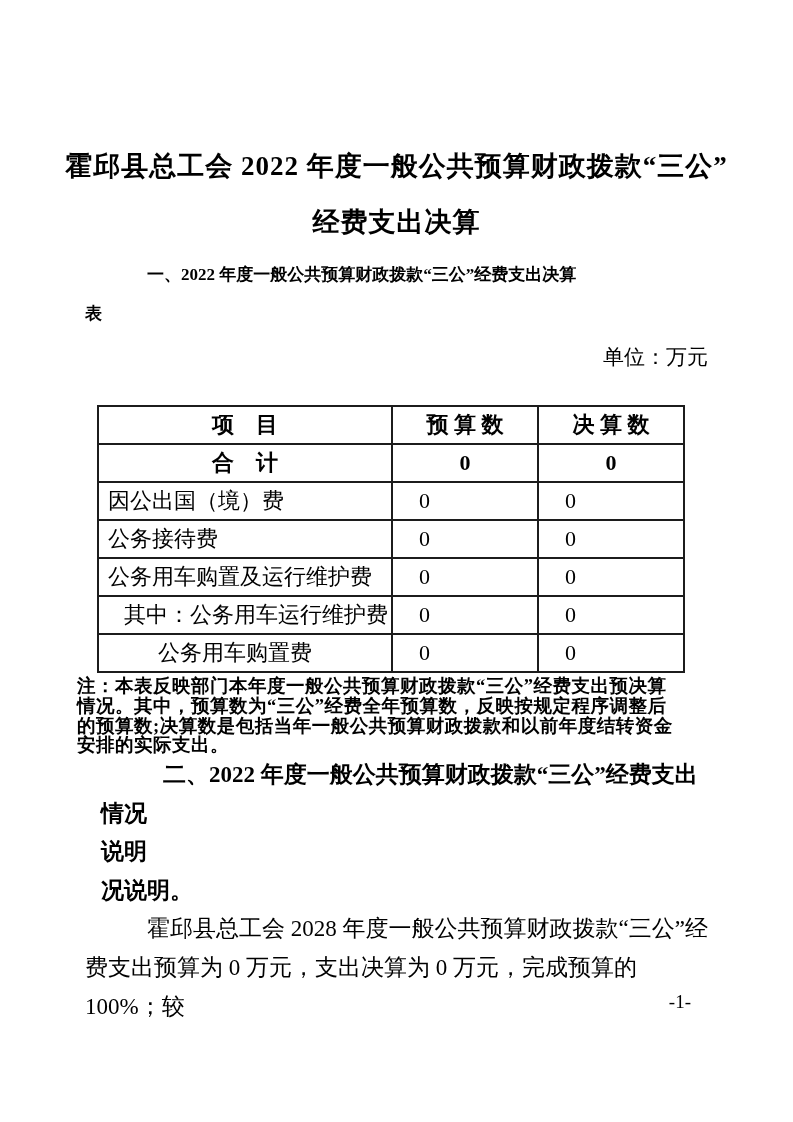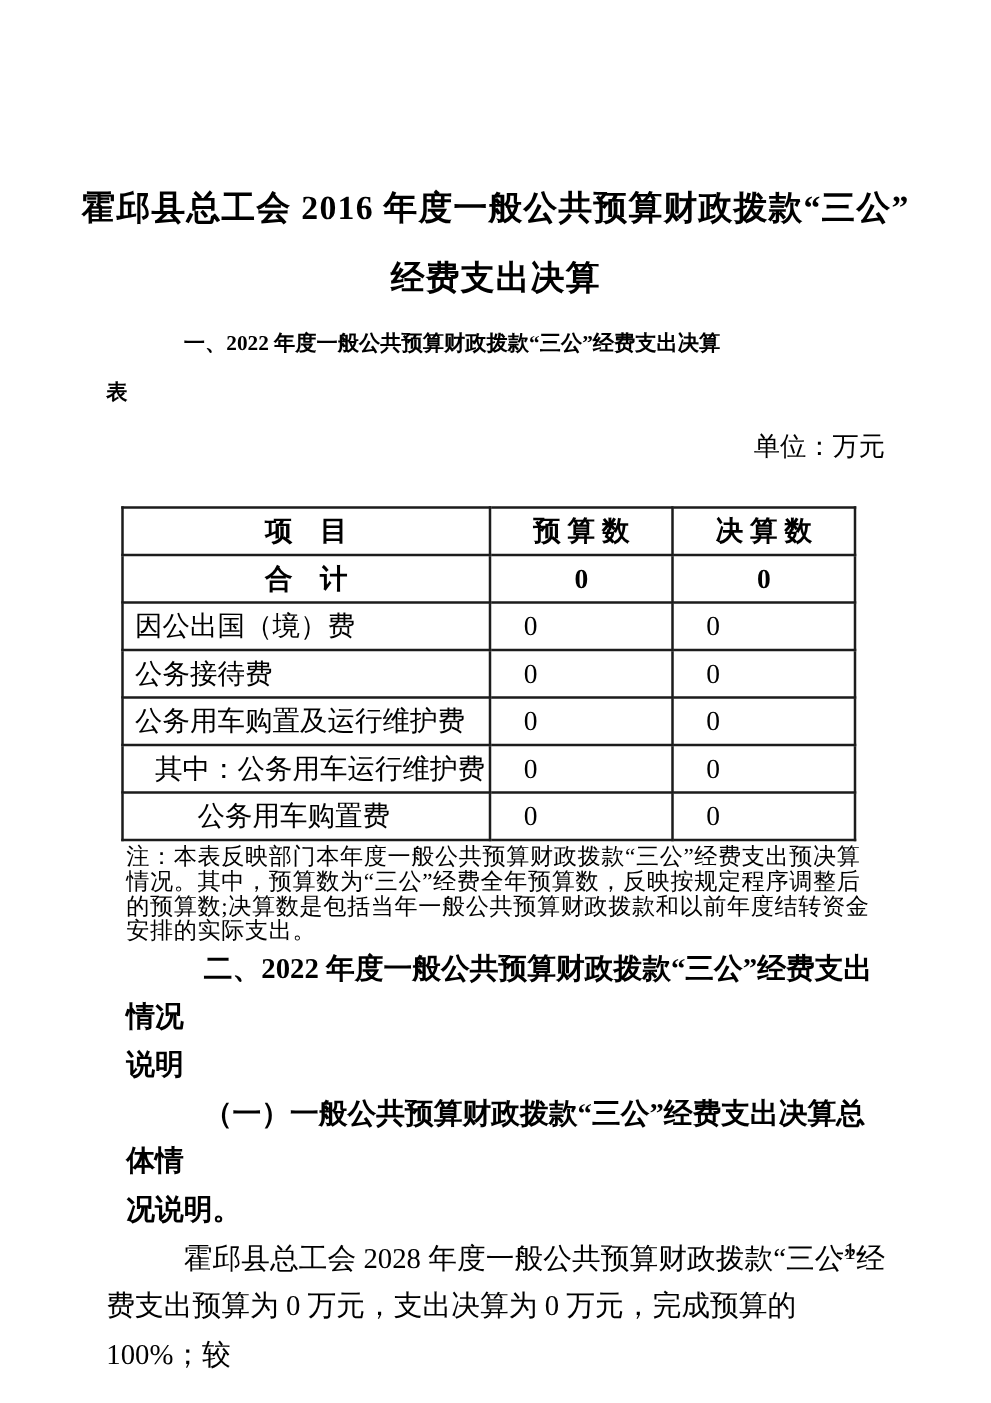--- a/index.html
+++ b/index.html
@@ -38,42 +38,42 @@
   }
   .col-item  { width:294px; }
   .col-val   { width:146px; }
   .header-row td, .total-row td { font-weight:bold; text-align:center; }
   .data-row td.item { text-align:left; padding-left:9px; }
   .data-row td.item.indent-1 { padding-left:25px;margin-left:20px; }
   .data-row td.item.indent-2 { padding-left:59px; }
   .data-row td.val  { text-align:left; padding-left:26px; }
   
   .note {
-    position:absolute; top:677px; left:101px; width:614px;
-    font-size:18.5px; line-height:19.8px; letter-spacing:0.5px;
+    position:absolute; top:677px; left:77px; width:614px;
+    font-size:18.5px; line-height:19.8px; letter-spacing:0.5px;font-weight:bold;
   }
   
   .flow2 {
     position:absolute; top:756px; left:85px; width:627px;
     font-size:23px; line-height:38.6px;
   }
   .flow2 .b { font-weight:bold;margin-left:16px; }
   
   .pagenum {
     position:absolute; top:990px; left:85px; width:606px;
     text-align:right; font-size:19px; line-height:24px;
   }
 </style>
 </head>
 <body>
 
 <div class="page">
 
   <div class="title">
-    <div>霍邱县总工会 2016 年度一般公共预算财政拨款“三公”</div>
+    <div>霍邱县总工会 2022 年度一般公共预算财政拨款“三公”</div>
     <div>经费支出决算</div>
   </div>
 
   <div class="s1">
     <div class="indent">一、2022 年度一般公共预算财政拨款“三公”经费支出决算</div>
     <div>表</div>
   </div>
 
   <div class="unit">单位：万元</div>
 
@@ -125,21 +125,20 @@
   <div class="note">
     <div>注：本表反映部门本年度一般公共预算财政拨款“三公”经费支出预决算</div>
     <div>情况。其中，预算数为“三公”经费全年预算数，反映按规定程序调整后</div>
     <div>的预算数;决算数是包括当年一般公共预算财政拨款和以前年度结转资金</div>
     <div>安排的实际支出。</div>
   </div>
 
   <div class="flow2">
     <div class="b indent">二、2022 年度一般公共预算财政拨款“三公”经费支出情况</div>
     <div class="b">说明</div>
-    <div class="b indent">（一）一般公共预算财政拨款“三公”经费支出决算总体情</div>
     <div class="b">况说明。</div>
     <div class="indent">霍邱县总工会 2028 年度一般公共预算财政拨款“三公”经</div>
     <div>费支出预算为 0 万元，支出决算为 0 万元，完成预算的 100%；较</div>
   </div>
 
   <div class="pagenum">-1-</div>
 
 </div>
 
 </body></html>

